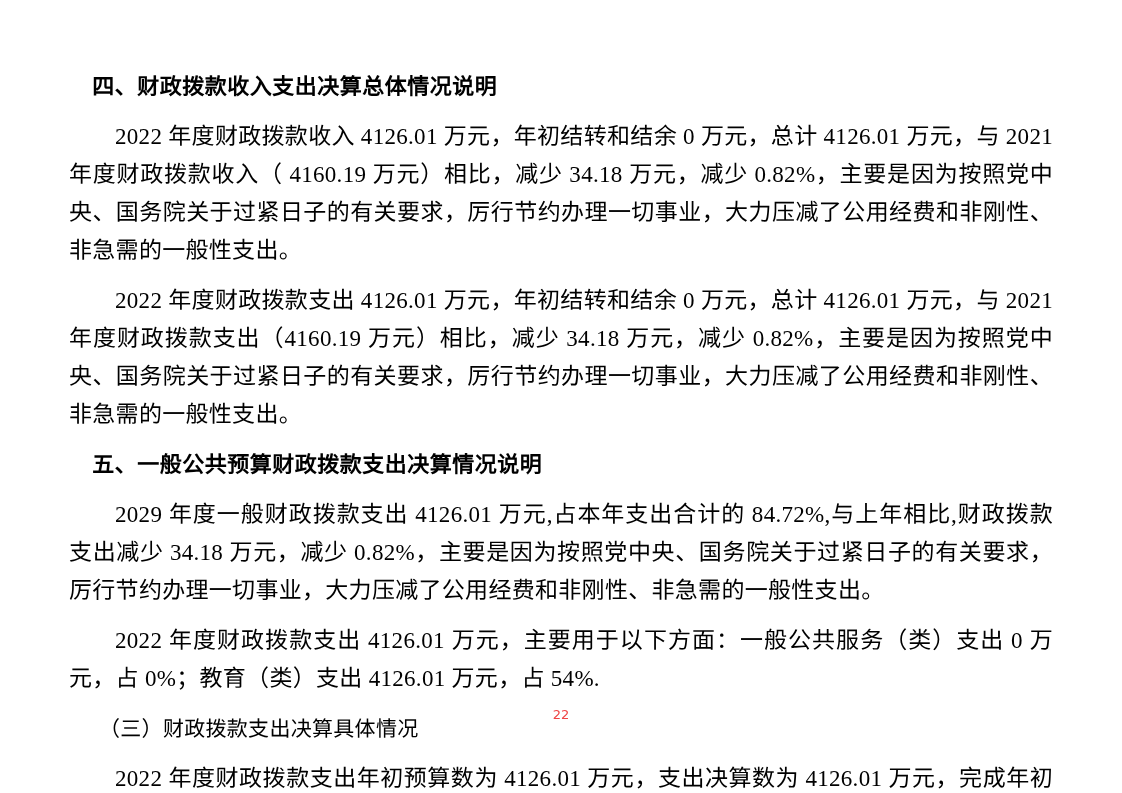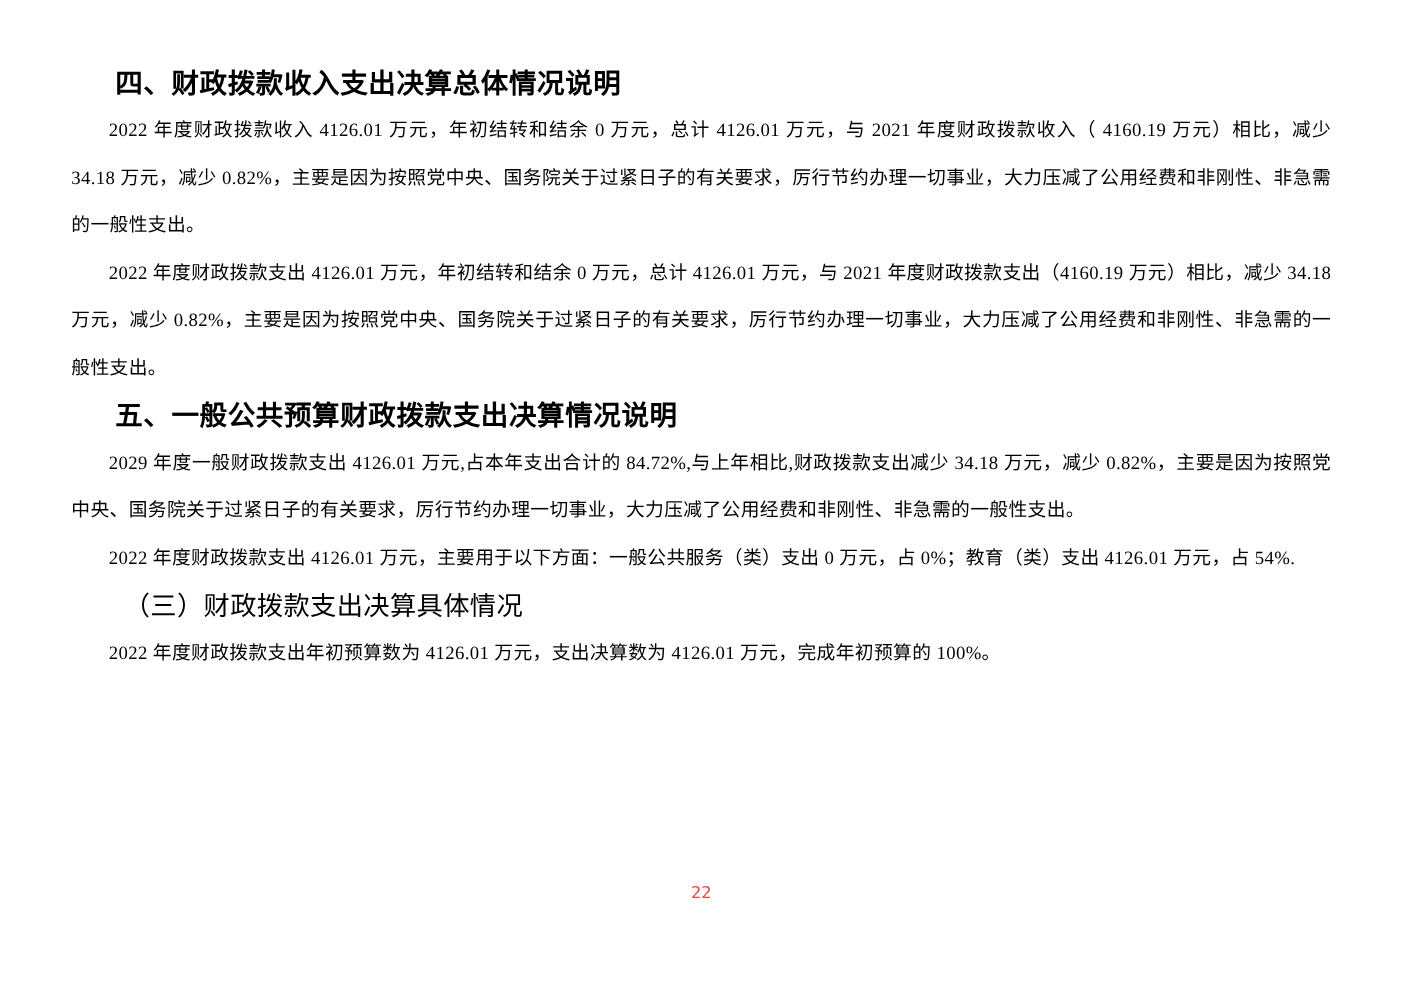--- a/index.html
+++ b/index.html
@@ -8,26 +8,26 @@
     height: 793px;
     overflow: hidden;
     font-family: "Liberation Serif", "DejaVu Serif", serif;
     color: #000000;
   }
   .page {
     position: relative;
     width: 1122px;
     height: 793px;
     box-sizing: border-box;
-    padding: 48px 57px 0 57px;
+    padding: 68px 57px 0 57px;
     background: #ffffff;
   }
   .para {
-    margin: 0;
-    font-size: 15px;
+    margin: 12px;
+    font-size: 23px;
     line-height: 38px;
     text-align: justify;
     text-justify: inter-ideograph;
     text-indent: 2em;
     letter-spacing: 0.3px;
     font-family: Liberation Serif, serif;
   }
   .heading {
     margin: 0;
     font-family: "Liberation Sans", "DejaVu Sans", sans-serif;

